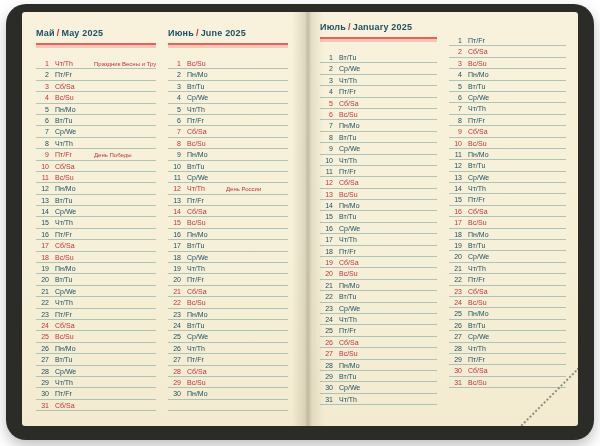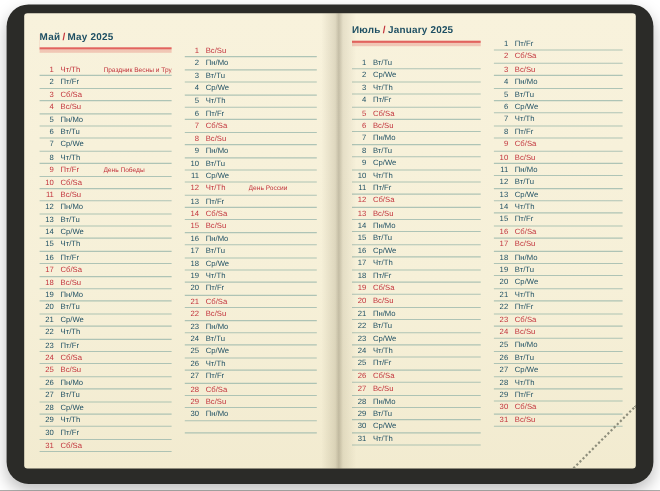--- a/index.html
+++ b/index.html
@@ -189,20 +189,21 @@
             <span class="num">30</span>
             <span class="wd">Пт/Fr</span>
           </div>
           <div class="row red">
             <span class="num">31</span>
             <span class="wd">Сб/Sa</span>
           </div>
         </div>
     </section>
     <section class="col">
+      <h2 class="mh"><span>Июнь</span><span class="sl">/</span><span>June 2025</span></h2>
       <div class="rows">
           <div class="row red">
             <span class="num">1</span>
             <span class="wd">Вс/Su</span>
           </div>
           <div class="row">
             <span class="num">2</span>
             <span class="wd">Пн/Mo</span>
           </div>
           <div class="row">

